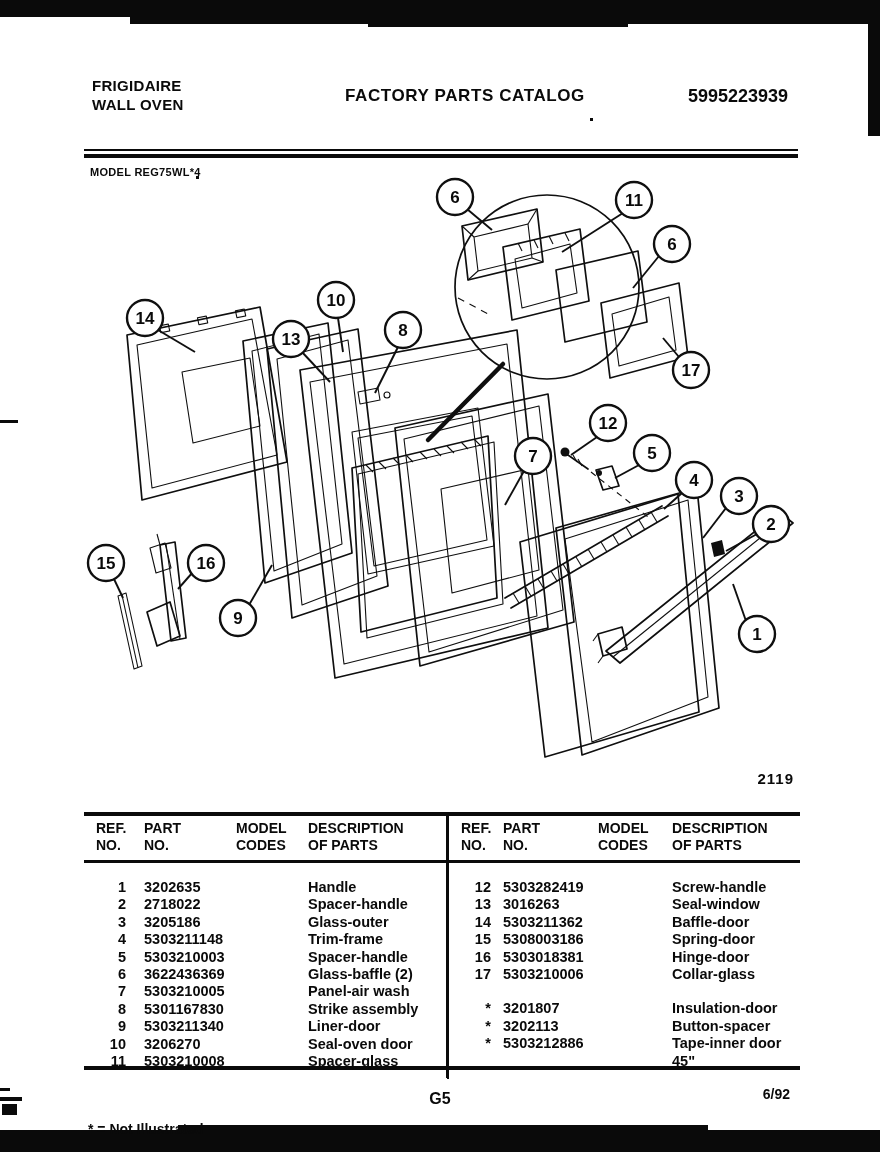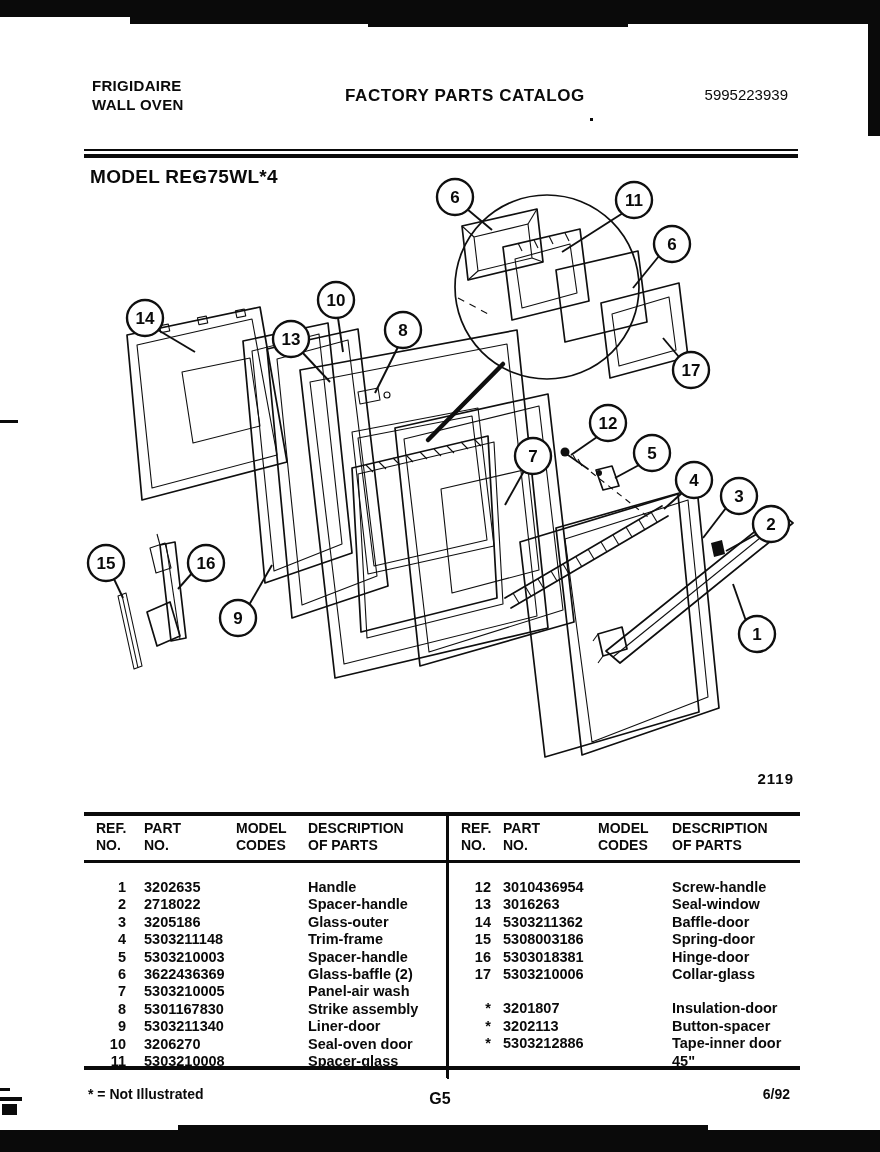--- a/index.html
+++ b/index.html
@@ -7,24 +7,24 @@
     width:880px;height:1152px;position:relative;overflow:hidden;
     background:#ffffff;color:#0a0a0a;
     font-family:"Liberation Sans",sans-serif;
     -webkit-font-smoothing:none;
   }
   .abs{position:absolute;}
   .ink{background:#0a0a0a;}
   
   .brand{left:92px;top:76px;font-size:15px;font-weight:bold;line-height:19px;letter-spacing:.3px;}
   .doc-title{left:0;top:86px;width:930px;text-align:center;font-size:17px;font-weight:bold;letter-spacing:.6px;}
-  .doc-number{left:604px;top:86px;width:184px;text-align:right;font-size:15px;font-weight:normal;}
+  .doc-number{left:604px;top:86px;width:184px;text-align:right;font-size:18px;font-weight:bold;}
   .rule-a{left:84px;top:149px;width:714px;height:2px;}
   .rule-b{left:84px;top:154px;width:714px;height:4px;}
-  .model-line{left:90px;top:166px;font-size:19px;font-weight:bold;letter-spacing:.3px;}
+  .model-line{left:90px;top:166px;font-size:11px;font-weight:bold;letter-spacing:.3px;}
   .fig-number{left:679px;top:770px;width:115px;text-align:right;font-size:15px;font-weight:bold;letter-spacing:1px;}
   
   svg.diagram{left:0;top:0;}
   .ln{stroke:#0f0f0f;fill:none;stroke-width:1.7;stroke-linejoin:round;stroke-linecap:round;}
   .ln-thin{stroke:#0f0f0f;fill:none;stroke-width:1.1;stroke-linejoin:round;}
   .ln-thick{stroke:#0f0f0f;fill:none;stroke-width:4.5;stroke-linecap:round;}
   .fill-dark{fill:#0f0f0f;stroke:none;}
   .callout circle{fill:#ffffff;stroke:#0f0f0f;stroke-width:2.4;}
   .callout line{stroke:#0f0f0f;stroke-width:1.9;}
   .callout text{font-family:"Liberation Sans",sans-serif;font-size:17px;font-weight:bold;fill:#0a0a0a;text-anchor:middle;}
@@ -40,21 +40,21 @@
   .phead,.prow{display:grid;align-items:start;}
   .half-left .phead,.half-left .prow{grid-template-columns:30px 18px 92px 72px auto;padding-left:12px;}
   .half-right .phead,.half-right .prow{grid-template-columns:30px 12px 95px 74px auto;padding-left:12px;}
   .phead{font-size:14px;line-height:17px;margin-bottom:25px;}
   .phead span{white-space:pre-line;}
   .prow{font-size:14.5px;line-height:17.4px;}
   .c-ref{text-align:right;}
   .rows-start{margin-top:13px;}
   .group-gap{height:17px;}
   
-  .footnote{left:88px;top:1086px;font-size:14px;font-weight:bold;}
+  .footnote{left:88px;top:1121px;font-size:14px;font-weight:bold;}
   .page-id{left:0;top:1090px;width:880px;text-align:center;font-size:16px;font-weight:bold;}
   .footer-date{left:640px;top:1086px;width:150px;text-align:right;font-size:14px;font-weight:bold;}
   
   .band-top-1{left:0;top:0;width:880px;height:17px;}
   .band-top-2{left:130px;top:17px;width:748px;height:7px;}
   .band-top-3{left:368px;top:24px;width:260px;height:3px;}
   .strip-right{left:868px;top:0;width:12px;height:136px;}
   .band-bottom-1{left:0;top:1130px;width:880px;height:22px;}
   .band-bottom-2{left:178px;top:1125px;width:530px;height:6px;}
   .edge-dash{left:0;top:420px;width:18px;height:3px;}
@@ -456,21 +456,21 @@
       <span>MODEL
 CODES</span>
       <span>DESCRIPTION
 OF PARTS</span>
   </div>
   <div class="rows-start">
 
       <div class="prow">
         <span class="c-ref">12</span>
         <span></span>
-        <span class="c-part">3010436954</span>
+        <span class="c-part">5303282419</span>
         <span class="c-codes"></span>
         <span class="c-desc">Screw-handle</span>
       </div>
 
       <div class="prow">
         <span class="c-ref">13</span>
         <span></span>
         <span class="c-part">3016263</span>
         <span class="c-codes"></span>
         <span class="c-desc">Seal-window</span>

